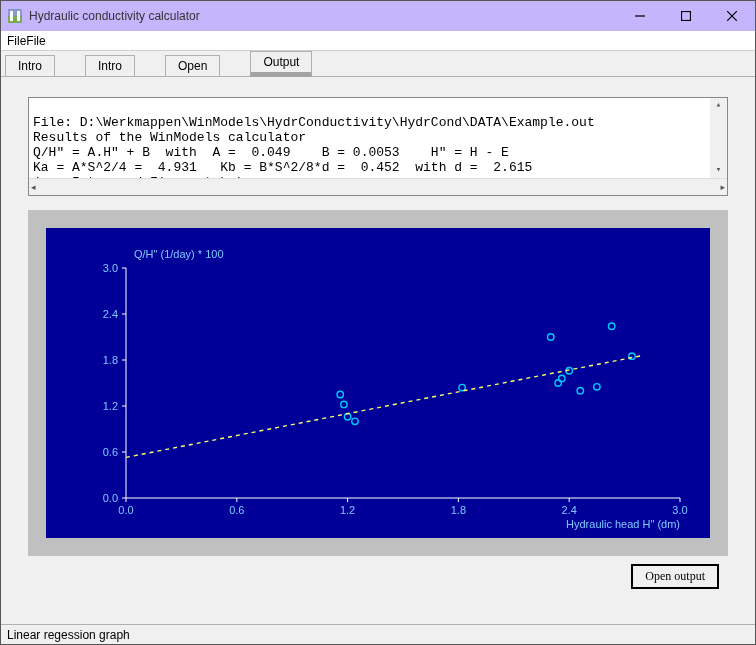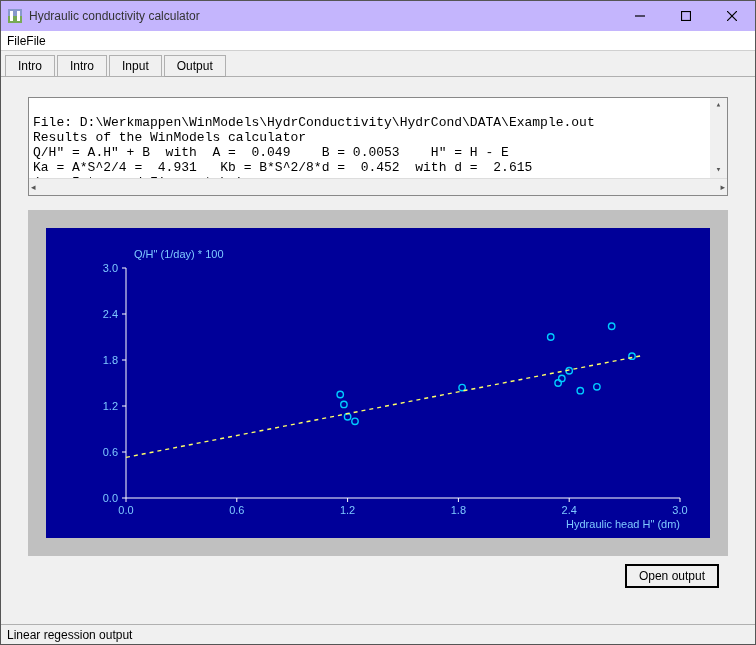--- a/index.html
+++ b/index.html
@@ -56,35 +56,36 @@
       font-size: 12px;
       color: #000;
     }
     .tabstrip {
       margin-top: 2px;
       height: 24px;
       display: flex;
       align-items: flex-end;
       padding-left: 4px;
       border-bottom: 1px solid #b0b0b0;
+      gap: 28px;
     }
     .tab {
       padding: 3px 12px;
       border: 1px solid #b0b0b0;
       border-bottom: none;
       background: #f0f0f0;
       margin-right: 2px;
       font-size: 12px;
       color: #000;
       position: relative;
     }
     .tab.active {
       background: #f0f0f0;
       top: 1px;
-      border-bottom: 1px solid #a3a3a3;
+      border-bottom: 5px solid #a3a3a3;
     }
     .content {
       flex: 1;
       padding: 10px 14px 6px 14px;
       display: flex;
       flex-direction: column;
       overflow: hidden;
     }
     .textbox-wrap {
       border: 1px solid #888;
@@ -143,21 +144,21 @@
     .btn-row {
       display: flex;
       justify-content: flex-end;
       padding: 8px 22px 0 0;
     }
     .btn {
       background: #f0f0f0;
       border: 2px solid #000;
       padding: 3px 12px;
       font-size: 12px;
-      font-family: Liberation Sans, sans-serif;
+      font-family: Liberation Serif, serif;
     }
     .statusbar {
       height: 20px;
       border-top: 1px solid #b0b0b0;
       background: #f0f0f0;
       padding-left: 6px;
       font-size: 12px;
       color: #000;
       display: flex;
       align-items: center;
@@ -196,21 +197,21 @@
   </div>
 
   <div class="menubar">
     <span>File</span>
     <span>File</span>
   </div>
 
   <div class="tabstrip">
     <div class="tab">Intro</div>
     <div class="tab">Intro</div>
-    <div class="tab">Input</div>
+    <div class="tab">Open</div>
     <div class="tab active">Output</div>
   </div>
 
   <div class="content">
     <div class="textbox-wrap">
       <div class="textbox">
 <span>File: D:\Werkmappen\WinModels\HydrConductivity\HydrCond\DATA\Example.out</span>
 <span>Results of the WinModels calculator</span>
 <span>Q/H" = A.H" + B  with  A =  0.049    B = 0.0053    H" = H - E</span>
 <span>Ka = A*S^2/4 =  4.931   Kb = B*S^2/8*d =  0.452  with d =  2.615</span>
@@ -270,15 +271,15 @@
           </svg>
       </div>
     </div>
 
     <div class="btn-row">
       <button class="btn">Open output</button>
     </div>
   </div>
 
   <div class="statusbar">
-    <span>Linear regession output</span>
+    <span>Linear regession graph</span>
   </div>
 </div>
 
 </body></html>

